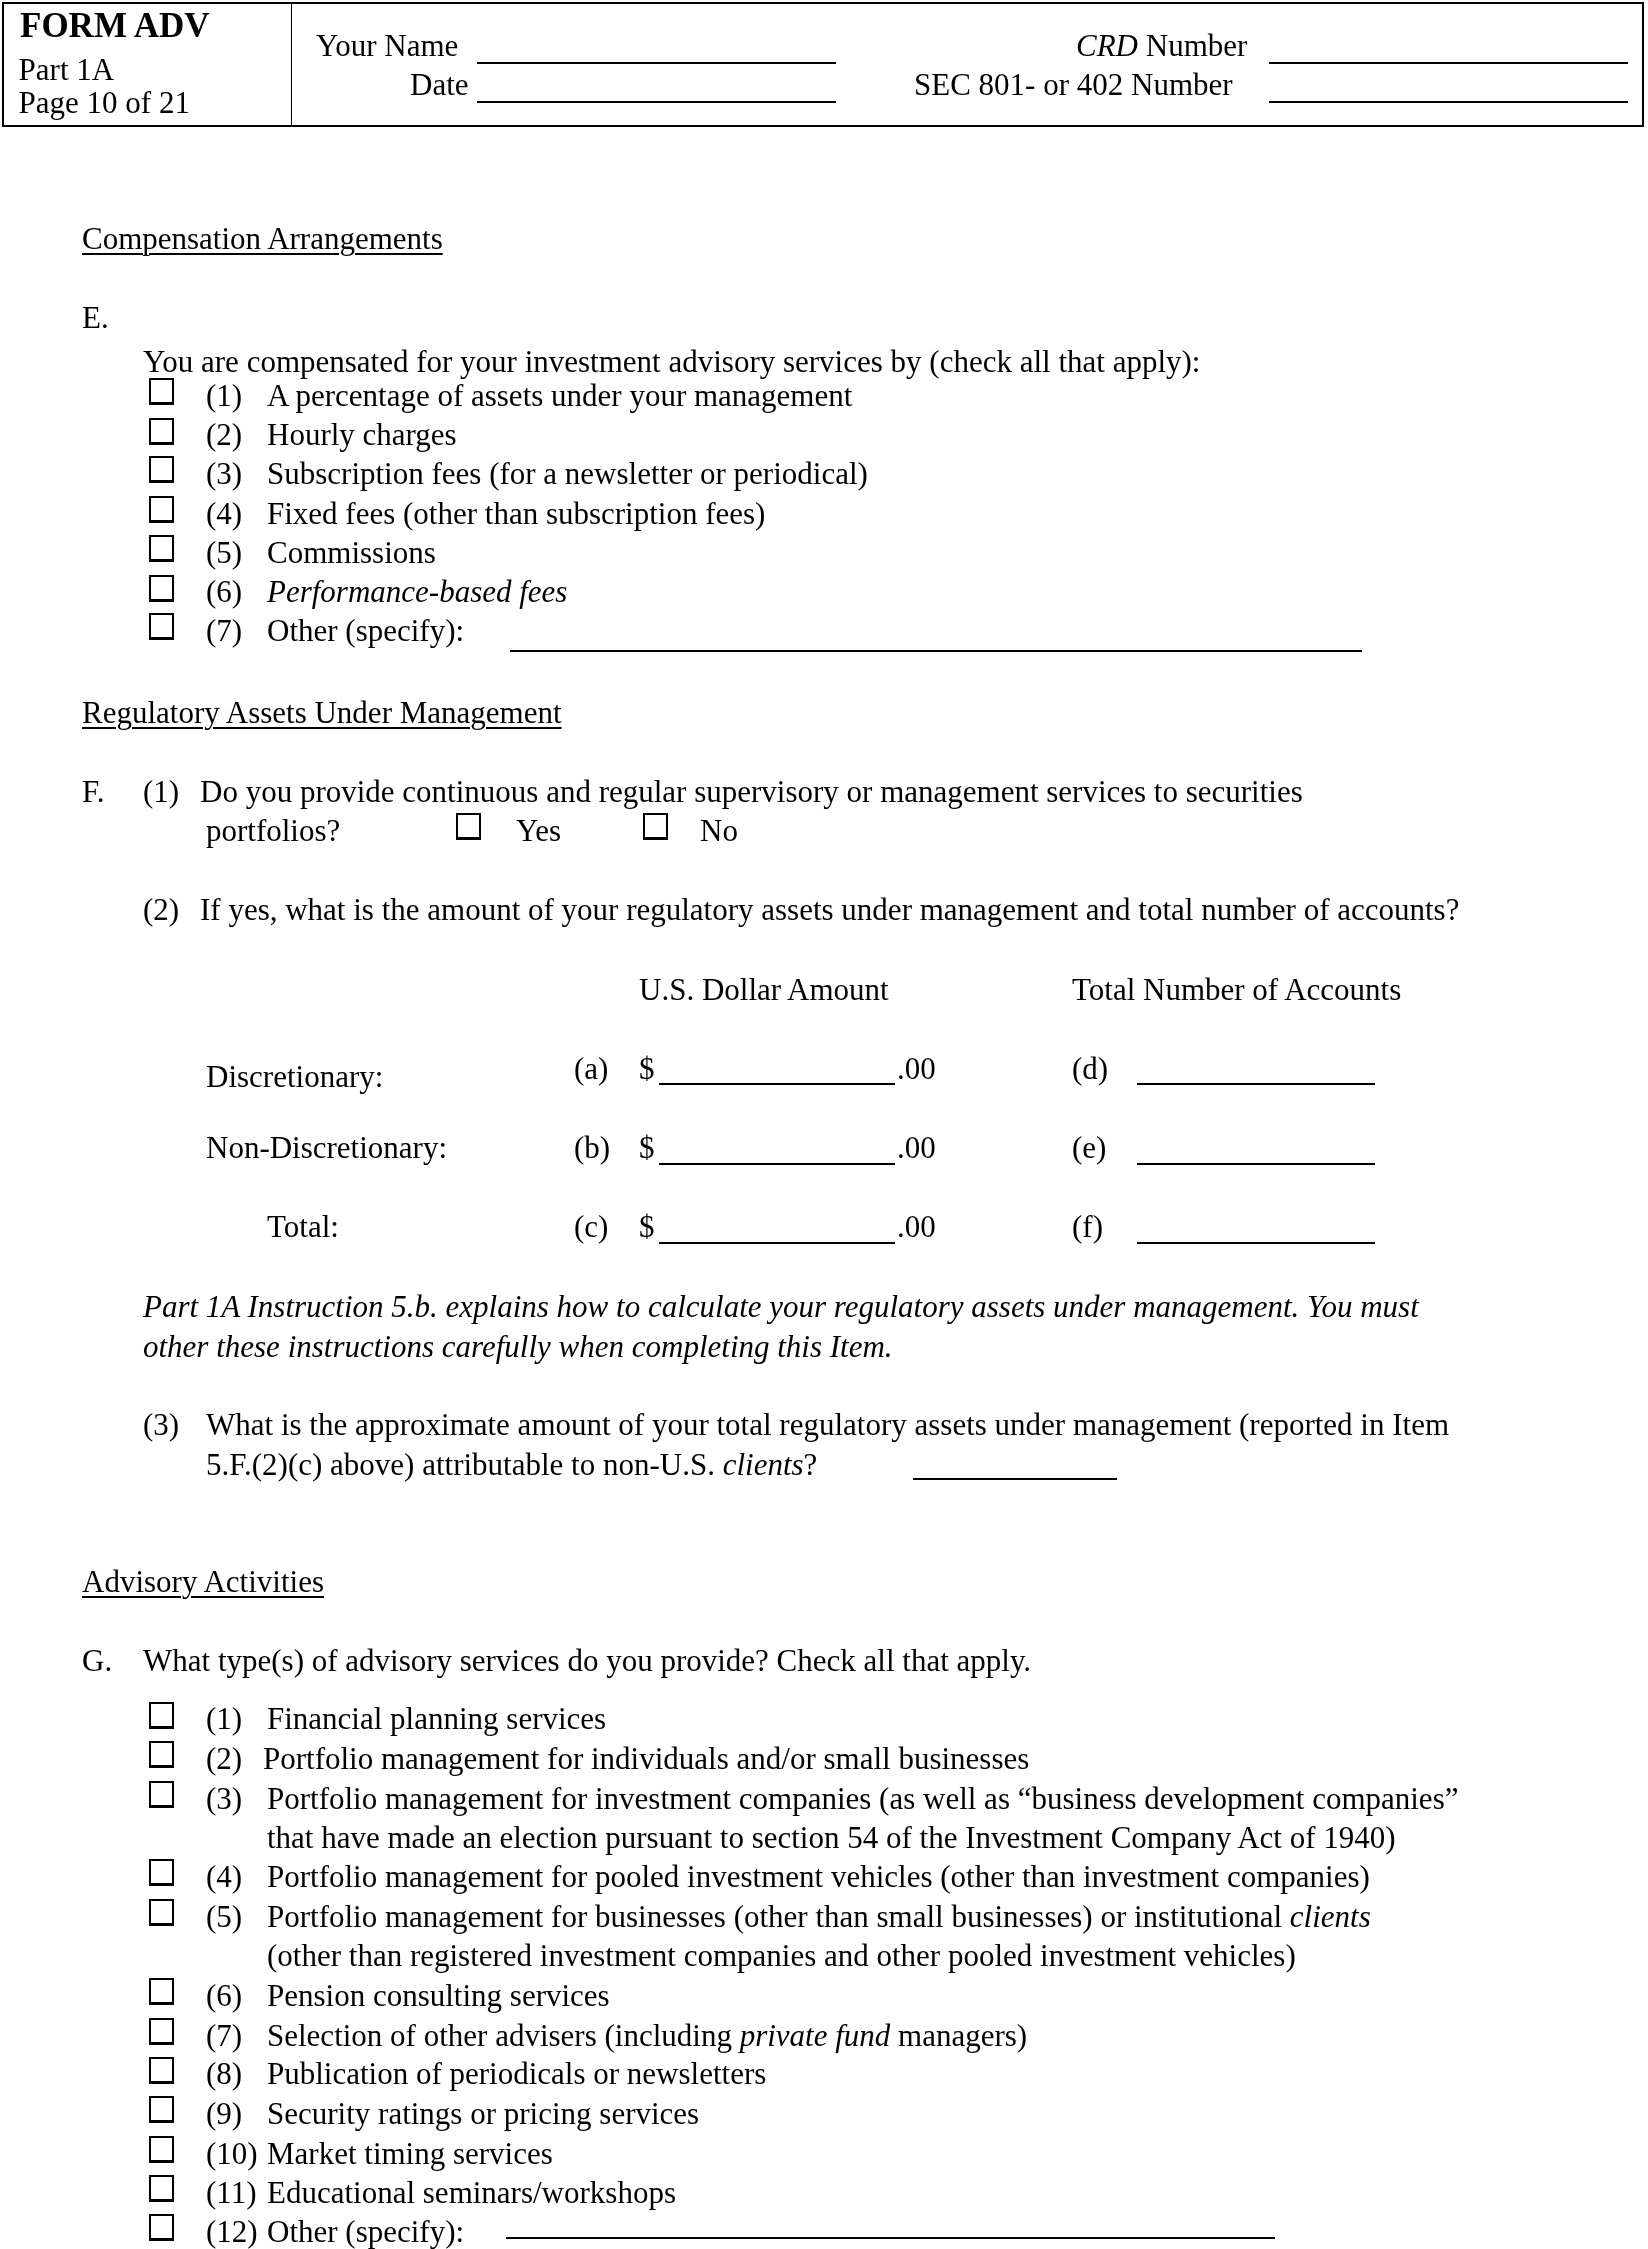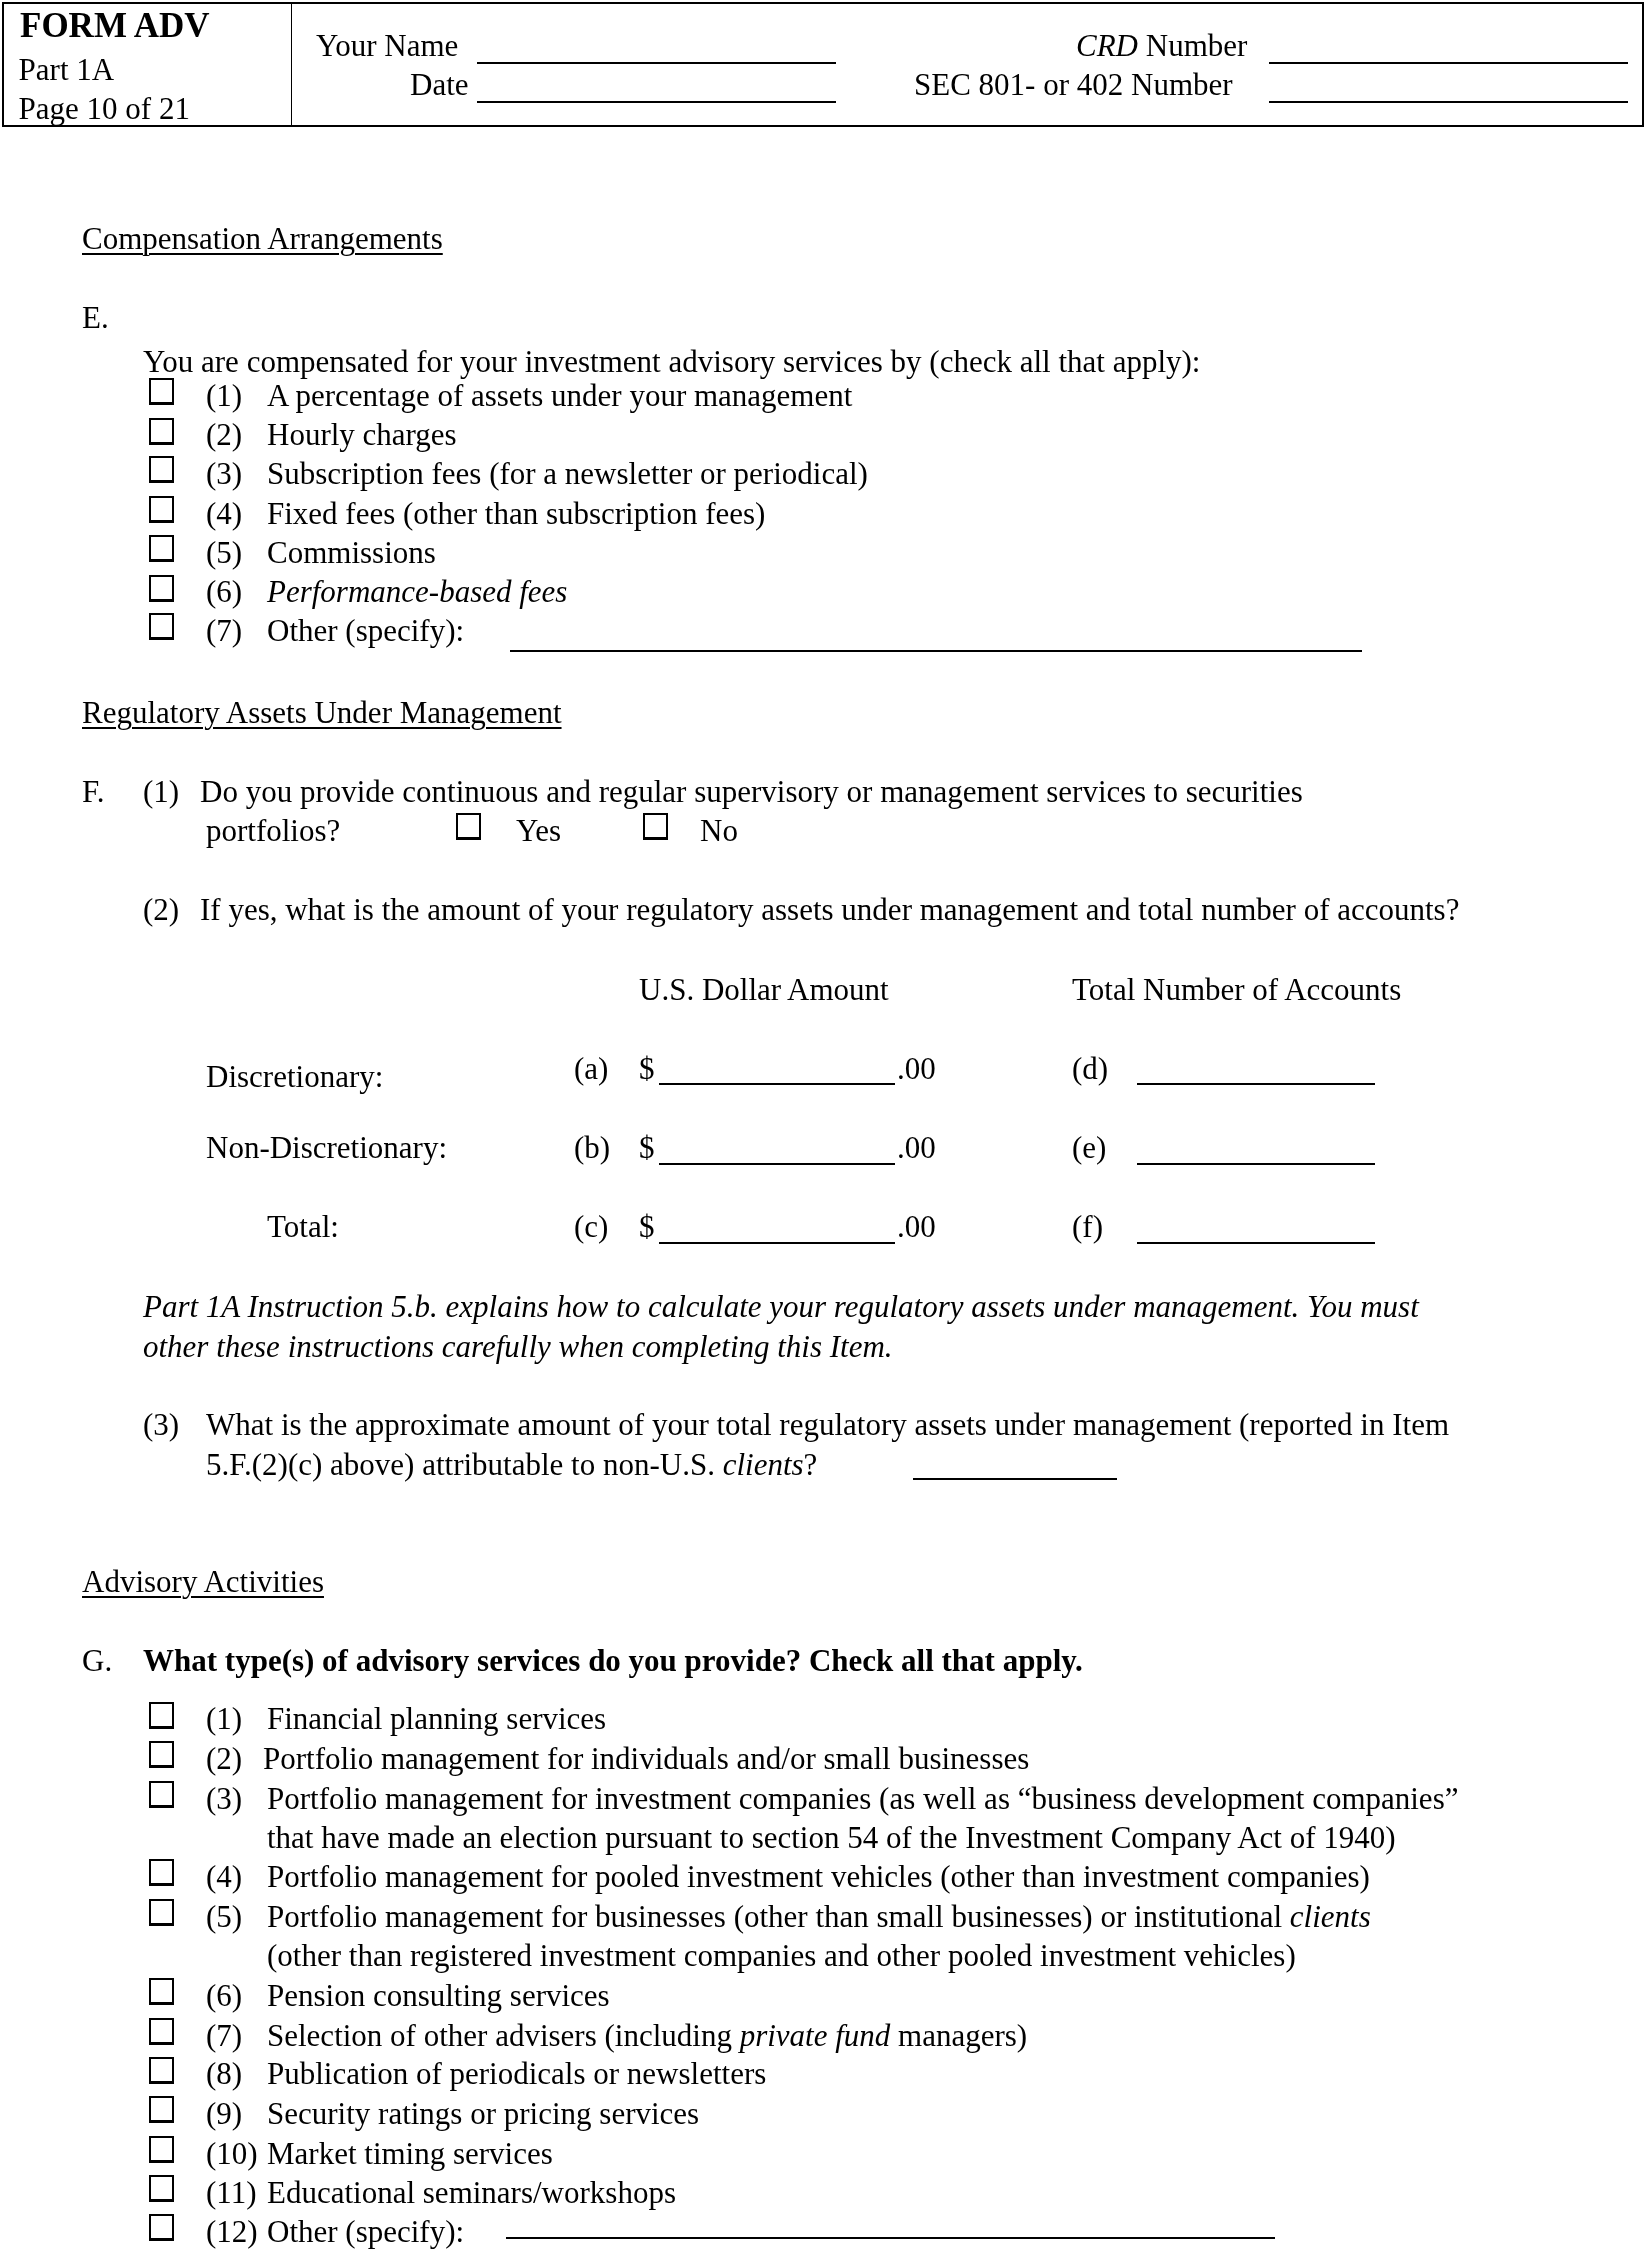--- a/index.html
+++ b/index.html
@@ -18,21 +18,21 @@
   .cb { position: absolute; width: 25px; height: 27px; border: 2.5px solid #000; box-sizing: border-box; background: #fff; border-bottom-width: 3.4px; }
 </style>
 </head>
 <body>
 
 <div id="hdr">
   <div id="hdr-divider"></div>
 </div>
 <div class="abs hdr-title" style="left:20px; top:8.4px;">FORM ADV</div>
 <div class="abs" style="left:18.6px; top:54px;">Part 1A</div>
-<div class="abs" style="left:18.6px; top:93px;">Page 10 of 21</div>
+<div class="abs" style="left:18.6px; top:87px;">Page 10 of 21</div>
 
 <div class="abs" style="left:316px; top:30px;">Your Name</div>
 <div class="abs" style="left:477px; top:62px; width:359px; border-bottom:2.5px solid #000;"></div>
 <div class="abs" style="left:410px; top:69px;">Date</div>
 <div class="abs" style="left:477px; top:101px; width:359px; border-bottom:2.5px solid #000;"></div>
 
 <div class="abs" style="left:1076px; top:30px;"><span class="ital">CRD</span><span> Number</span></div>
 <div class="abs" style="left:1269px; top:62px; width:359px; border-bottom:2.5px solid #000;"></div>
 <div class="abs" style="left:914px; top:69px;">SEC 801- or 402 Number</div>
 <div class="abs" style="left:1269px; top:101px; width:359px; border-bottom:2.5px solid #000;"></div>
@@ -110,21 +110,21 @@
 <div class="abs ital" style="left:143px; top:1291px;">Part 1A Instruction 5.b. explains how to calculate your regulatory assets under management.  You must</div>
 <div class="abs ital" style="left:143px; top:1331px;">other these instructions carefully when completing this Item.</div>
 
 <div class="abs" style="left:143px; top:1409px;">(3)</div>
 <div class="abs" style="left:206px; top:1409px;">What is the approximate amount of your total regulatory assets under management (reported in Item</div>
 <div class="abs" style="left:206px; top:1449px;"><span>5.F.(2)(c) above) attributable to non-U.S. </span><span class="ital">clients</span><span>?</span></div>
 <div class="abs" style="left:913px; top:1478px; width:204px; border-bottom:2.5px solid #000;"></div>
 
 <div class="abs sec" style="left:82px; top:1566px;">Advisory Activities</div>
 <div class="abs" style="left:82px; top:1645px;">G.</div>
-<div class="abs" style="left:143px; top:1645px;font-weight:bold;">What type(s) of advisory services do you provide?  Check all that apply.</div>
+<div class="abs" style="left:143px; top:1645px;">What type(s) of advisory services do you provide?  Check all that apply.</div>
 
 <div id="g-list">
     <div class="cb" style="left:149px; top:1702px;"></div>
     <div class="abs" style="left:206px; top:1703px;">(1)</div>
     <div class="abs" style="left:267px; top:1703px;"><span>Financial planning services</span></div>
     <div class="cb" style="left:149px; top:1741px;"></div>
     <div class="abs" style="left:206px; top:1743px;">(2)</div>
     <div class="abs" style="left:263px; top:1743px;"><span>Portfolio management for individuals and/or small businesses</span></div>
     <div class="cb" style="left:149px; top:1781px;"></div>
     <div class="abs" style="left:206px; top:1783px;">(3)</div>

